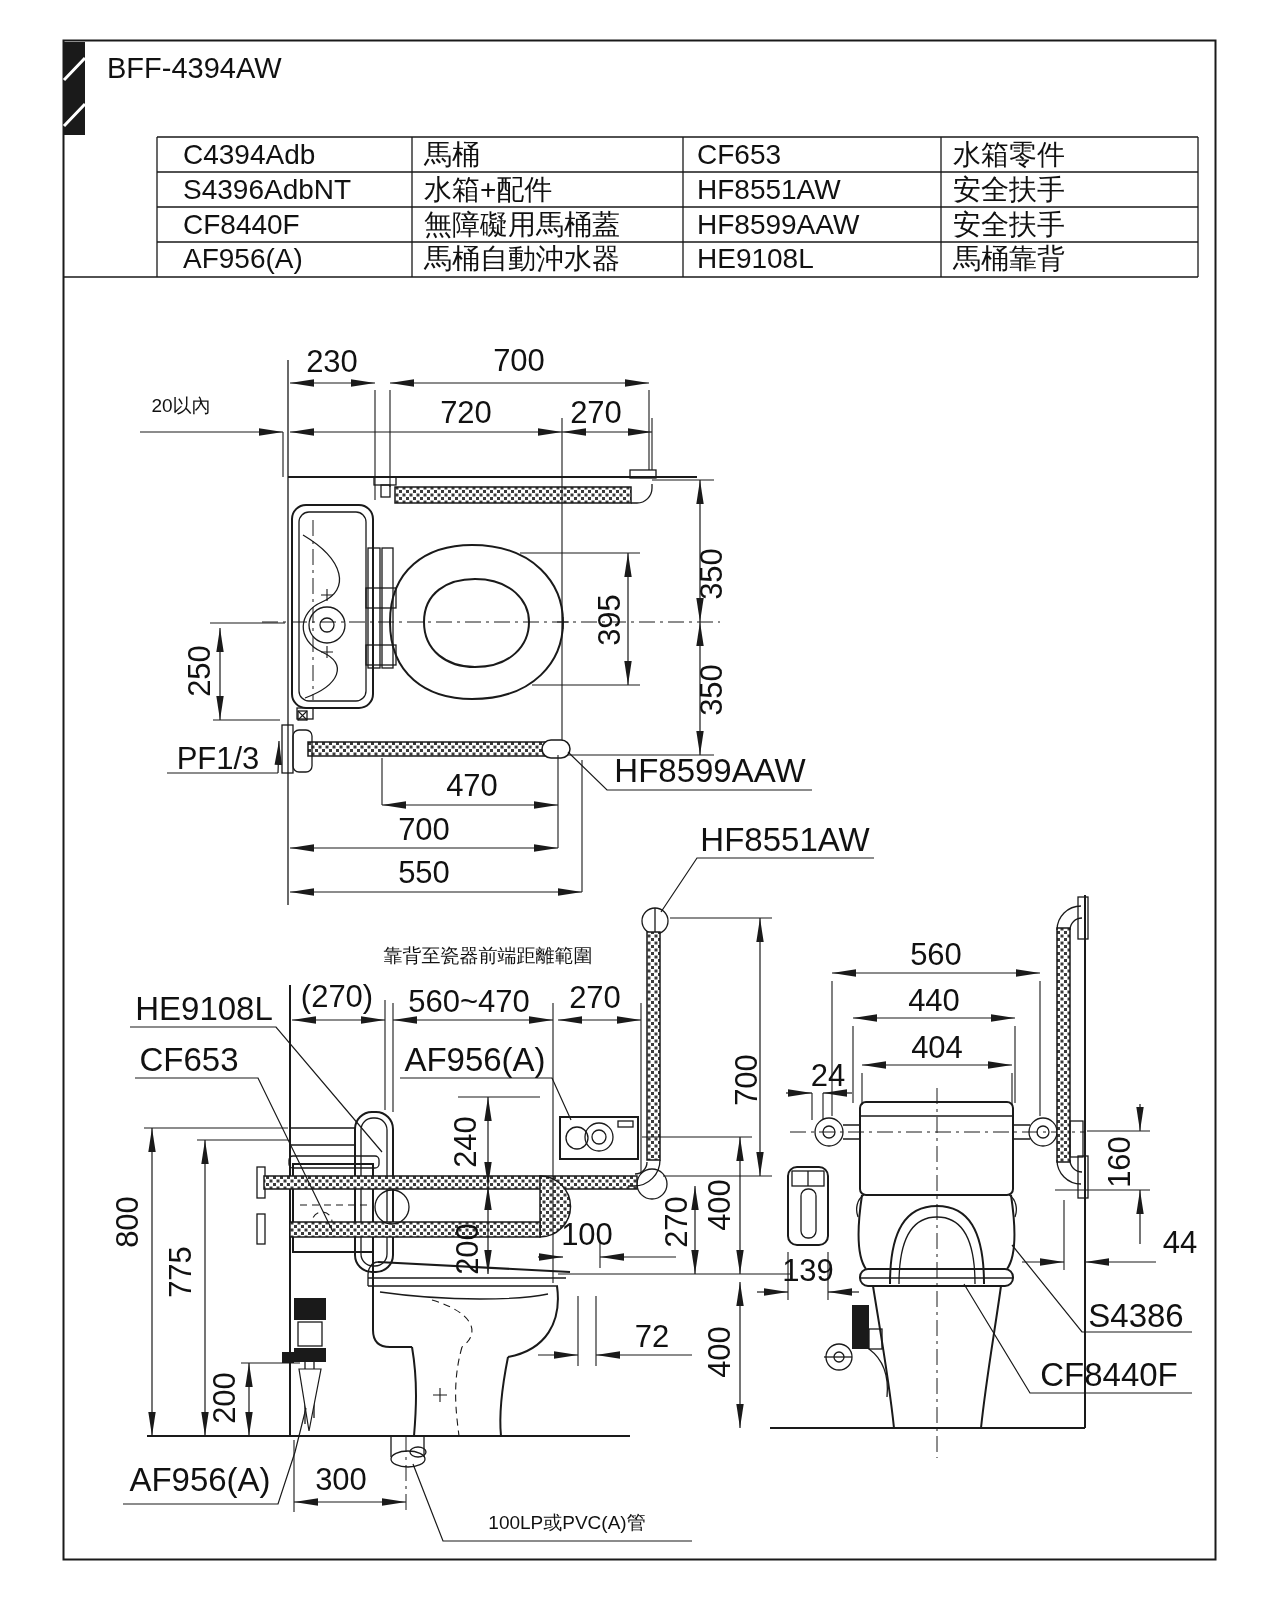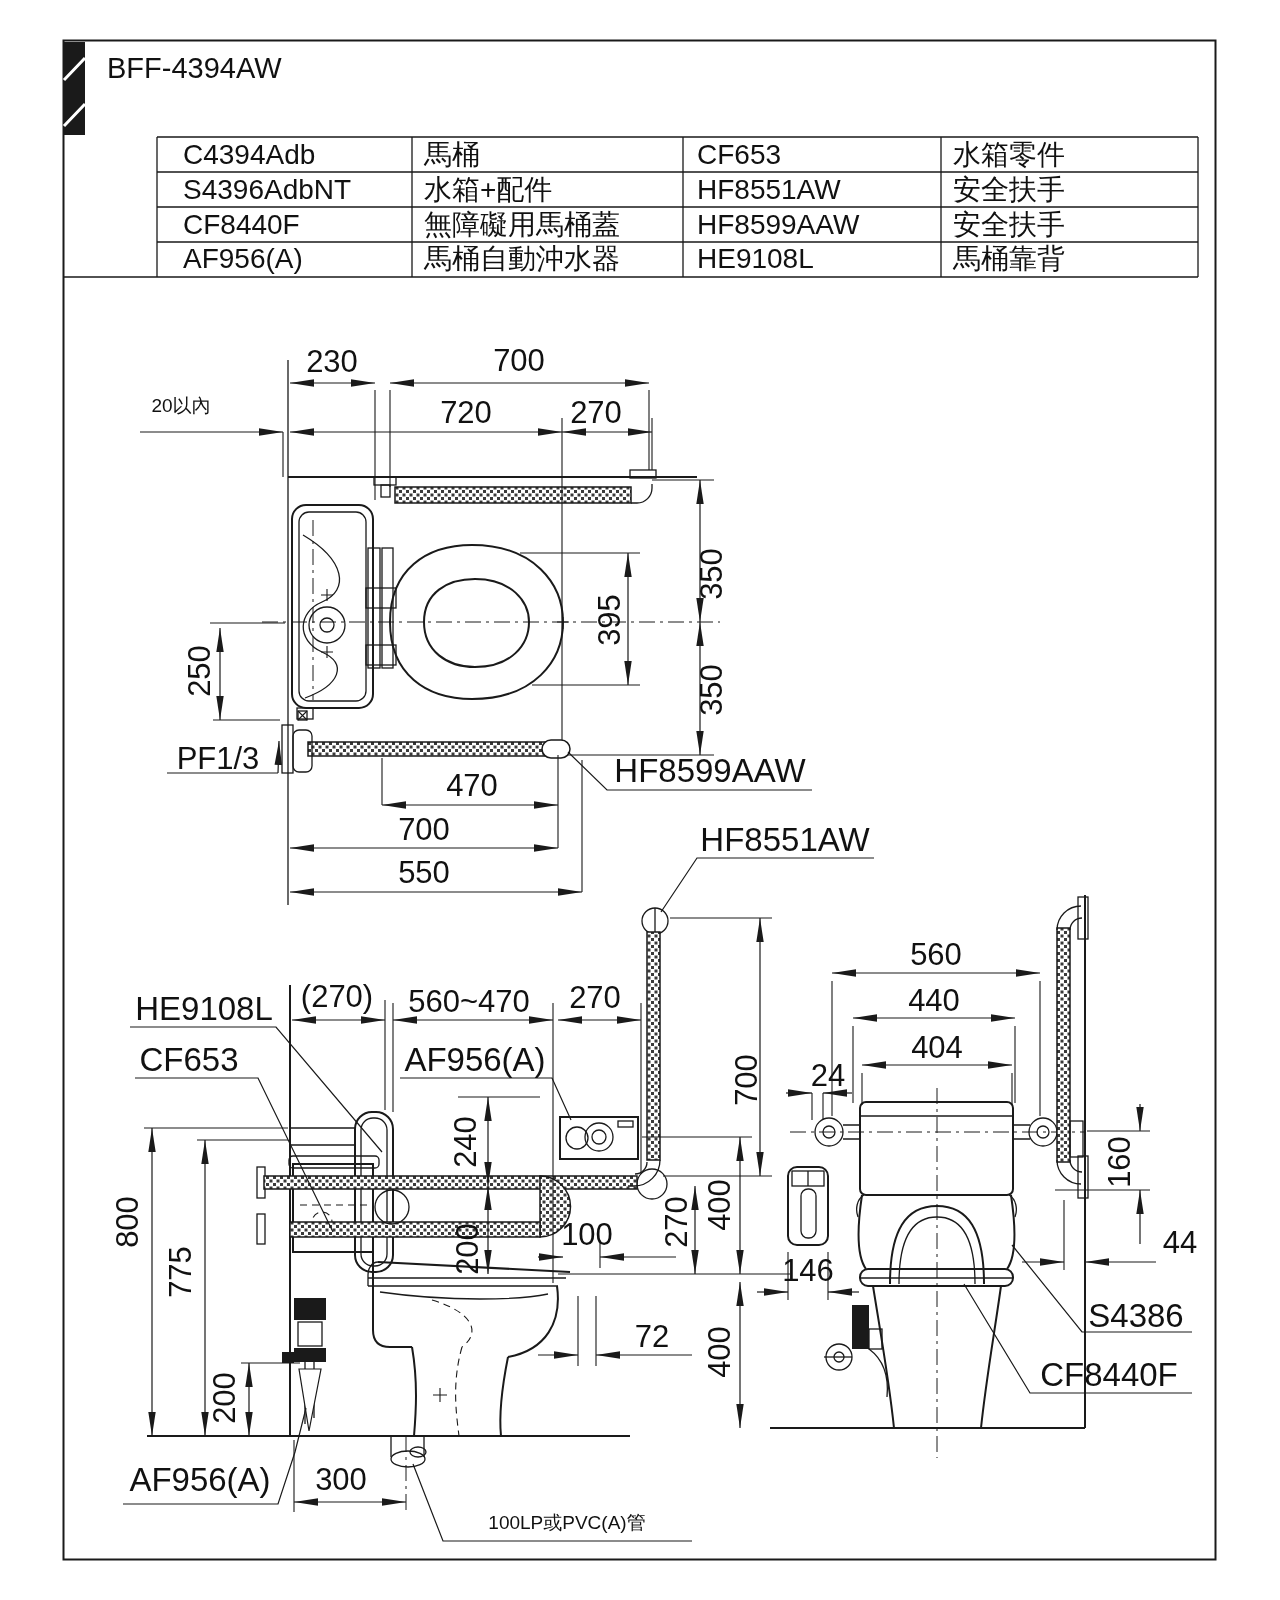--- a/index.html
+++ b/index.html
@@ -298,20 +298,21 @@
 <div class="lbl rot" style="left:712px;top:574px">350</div>
 <div class="lbl rot" style="left:712px;top:690px">350</div>
 <div class="lbl rot" style="left:200px;top:671px">250</div>
 <div class="lbl" style="left:218px;top:759px">PF1/3</div>
 <div class="lbl" style="left:472px;top:786px">470</div>
 <div class="lbl" style="left:424px;top:830px">700</div>
 <div class="lbl" style="left:424px;top:873px">550</div>
 <div class="lbl big" style="left:710px;top:771px">HF8599AAW</div>
 <div class="lbl big" style="left:785px;top:840px">HF8551AW</div>
 
+<div class="lbl cjk" style="left:488px;top:956px">靠背至瓷器前端距離範圍</div>
 <div class="lbl" style="left:337px;top:997px">(270)</div>
 <div class="lbl" style="left:469px;top:1002px">560~470</div>
 <div class="lbl" style="left:595px;top:998px">270</div>
 <div class="lbl big" style="left:204px;top:1009px">HE9108L</div>
 <div class="lbl big" style="left:189px;top:1060px">CF653</div>
 <div class="lbl big" style="left:475px;top:1060px">AF956(A)</div>
 <div class="lbl rot" style="left:747px;top:1080px">700</div>
 <div class="lbl rot" style="left:466px;top:1142px">240</div>
 <div class="lbl rot" style="left:468px;top:1249px">200</div>
 <div class="lbl" style="left:587px;top:1235px">100</div>
@@ -325,17 +326,17 @@
 <div class="lbl big" style="left:200px;top:1480px">AF956(A)</div>
 <div class="lbl" style="left:341px;top:1480px">300</div>
 <div class="lbl cjk" style="left:567px;top:1523px">100LP或PVC(A)管</div>
 
 <div class="lbl" style="left:936px;top:955px">560</div>
 <div class="lbl" style="left:934px;top:1001px">440</div>
 <div class="lbl" style="left:937px;top:1048px">404</div>
 <div class="lbl" style="left:828px;top:1076px">24</div>
 <div class="lbl rot" style="left:1120px;top:1162px">160</div>
 <div class="lbl" style="left:1180px;top:1243px">44</div>
-<div class="lbl" style="left:808px;top:1271px">146</div>
+<div class="lbl" style="left:808px;top:1271px">139</div>
 <div class="lbl big" style="left:1136px;top:1316px">S4386</div>
 <div class="lbl big" style="left:1109px;top:1375px">CF8440F</div>
 
 </div>
 
 </body></html>

